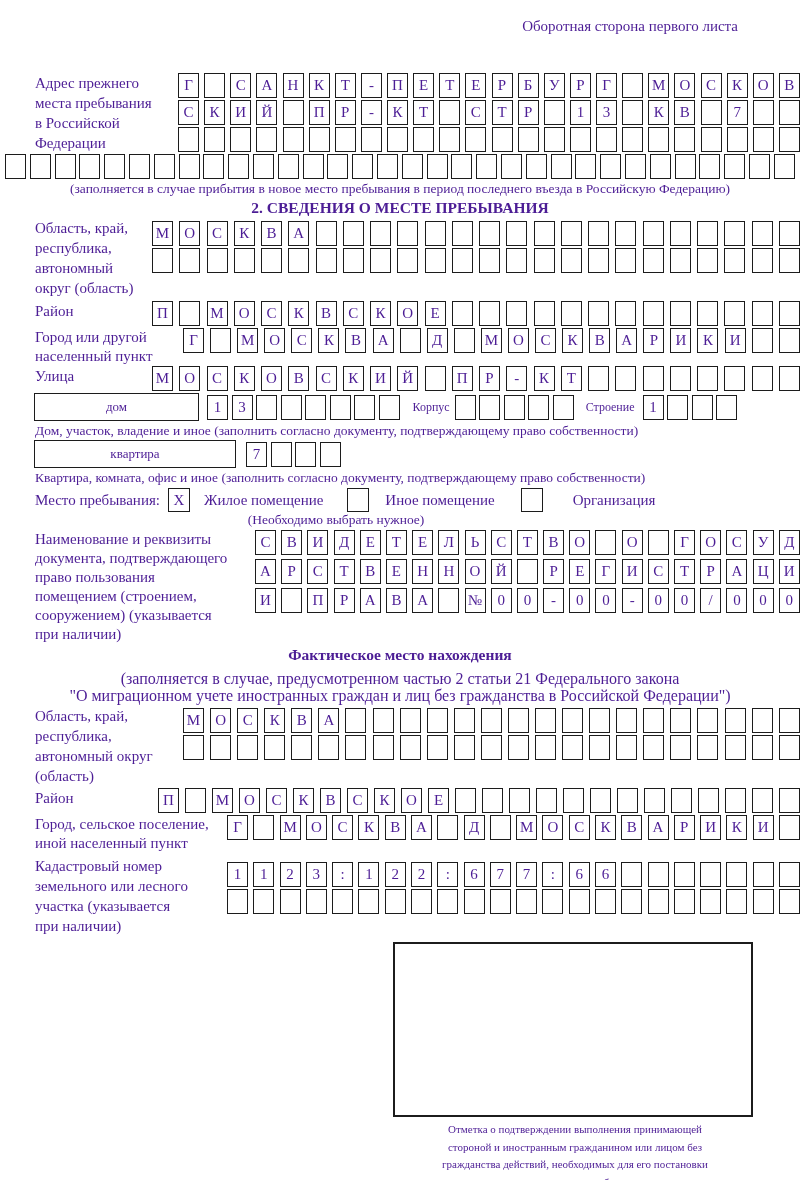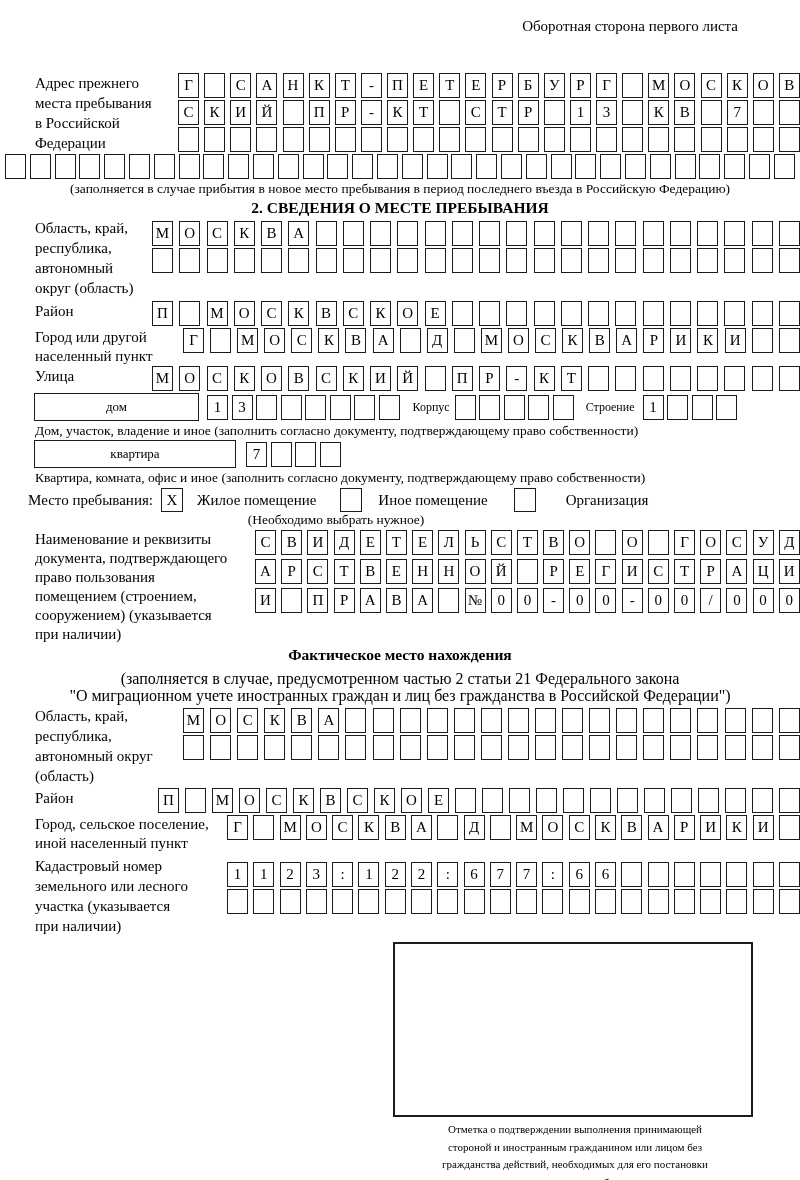--- a/index.html
+++ b/index.html
@@ -3,21 +3,21 @@
 <meta charset="utf-8">
 <style>
   * { box-sizing: border-box; margin: 0; padding: 0; }
   html, body { background: #ffffff; }
   .page {
     position: relative;
     width: 800px;
     height: 1180px;
     margin: 0 auto;
     background: #ffffff;
-    color: #000000;
+    color: #4c1d95;
     font-family: "Liberation Serif", "DejaVu Serif", serif;
     overflow: hidden;
   }
   .header-note {
     margin: 18px 62px 0 0;
     text-align: right;
     font-size: 15px;
     height: 18px;
   }
   
@@ -41,21 +41,21 @@
   .customrow { display: flex; align-items: center; padding-left: 34px; height: 28px; margin-bottom: 2px; }
   .wbox {
     border: 1.8px solid #1c1c1c; height: 28px;
     display: inline-flex; align-items: center; justify-content: center;
     font-size: 13px; background: #fff;
   }
   .cellgroup { display: inline-flex; gap: 3.5px; }
   .cellgroup .cell { flex: 0 0 21px; }
   .inline-lbl { font-size: 12px; }
   
-  .mesto { display: flex; align-items: center; padding-left: 28px; height: 24px; margin-top: 3px; font-size: 15px; }
+  .mesto { display: flex; align-items: center; padding-left: 35px; height: 24px; margin-top: 3px; font-size: 15px; }
   .cbox {
     width: 22px; height: 24px; border: 1.7px solid #1c1c1c;
     display: inline-flex; align-items: center; justify-content: center;
     font-size: 15px; background: #fff; flex: 0 0 auto;
   }
   .neobkh { width: 600px; margin-left: 36px; text-align: center; font-size: 13.5px; height: 15px; }
   .fact-note { text-align: center; font-size: 16px; height: 17px; }
   .stamp-box {
     margin: 6px 0 0 393px;
     width: 360px; height: 175px;

